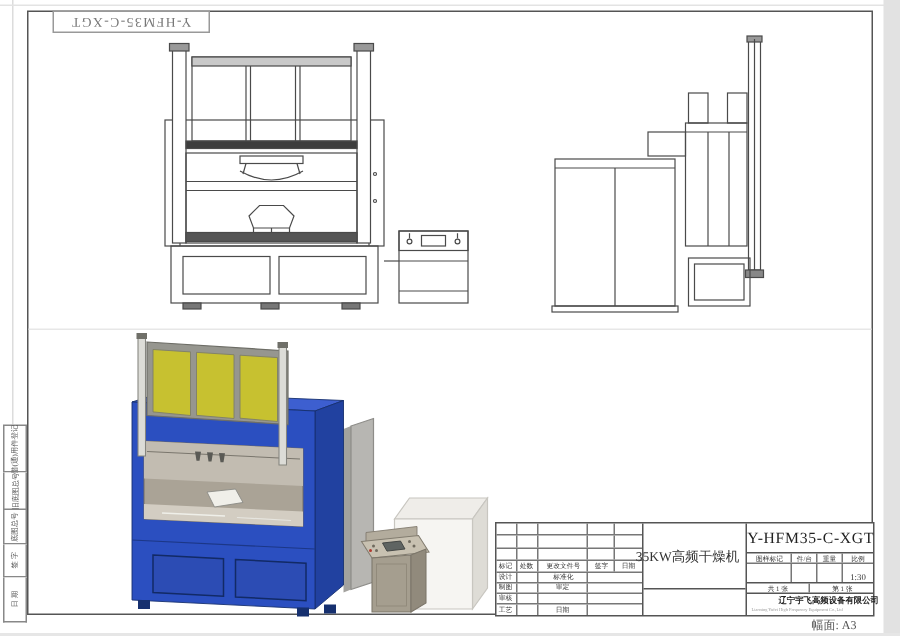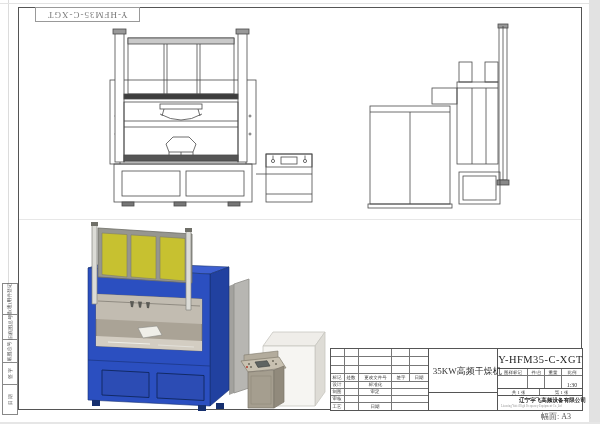--- a/index.html
+++ b/index.html
@@ -54,21 +54,21 @@
   .rev-row { display:flex; height:8.6px; border-bottom:1px solid #777; }
   .rev-row.hdr { height:8px; }
   .sig-row { display:flex; height:7px; border-bottom:1px solid #777; }
   .sig-row:last-child { border-bottom:none; }
   .rc { border-right:1px solid #777; height:100%; display:flex; align-items:center; justify-content:center; overflow:hidden; }
   .rc:last-child { border-right:none; }
   .w14{width:14px;} .w34{width:34px;} .w18{width:18px;} .w36{width:36px;}
   .tiny { font-size:9px; transform:scale(0.5); transform-origin:center; white-space:nowrap; color:#333; }
 
   .tb-mid { width:69px; border-right:1px solid #555; display:flex; flex-direction:column; }
-  .name-cell { height:44px; border-bottom:1px solid #555; display:flex; align-items:center; justify-content:flex-start; }
+  .name-cell { height:44px; border-bottom:1px solid #555; display:flex; align-items:center; justify-content:flex-end; }
   .name-cell span { font-size:10px; white-space:nowrap; transform:scale(0.9); }
   .mid-empty { flex:1; }
 
   .tb-right { width:84px; display:flex; flex-direction:column; }
   .pn-cell { height:21px; border-bottom:1px solid #555; display:flex; align-items:center; justify-content:center; }
   .pn-cell span { font-size:11px; letter-spacing:0.5px; color:#222; white-space:nowrap; transform:scale(0.95); }
   .spec-hdr { display:flex; height:7px; border-bottom:1px solid #777; }
   .sh { border-right:1px solid #777; display:flex; align-items:center; justify-content:center; overflow:hidden; }
   .sh:last-child{border-right:none;}
   .sw30{width:30px;} .sw17{width:17px;} .sw20{width:20px;}

